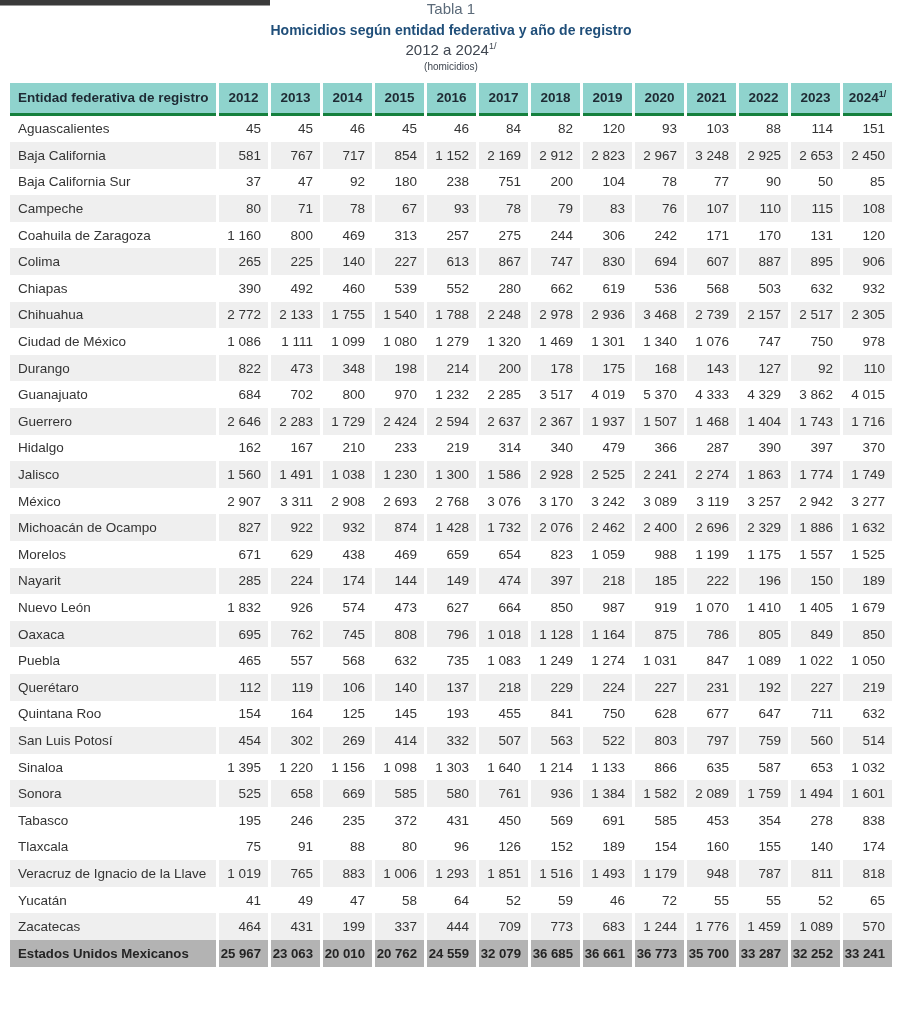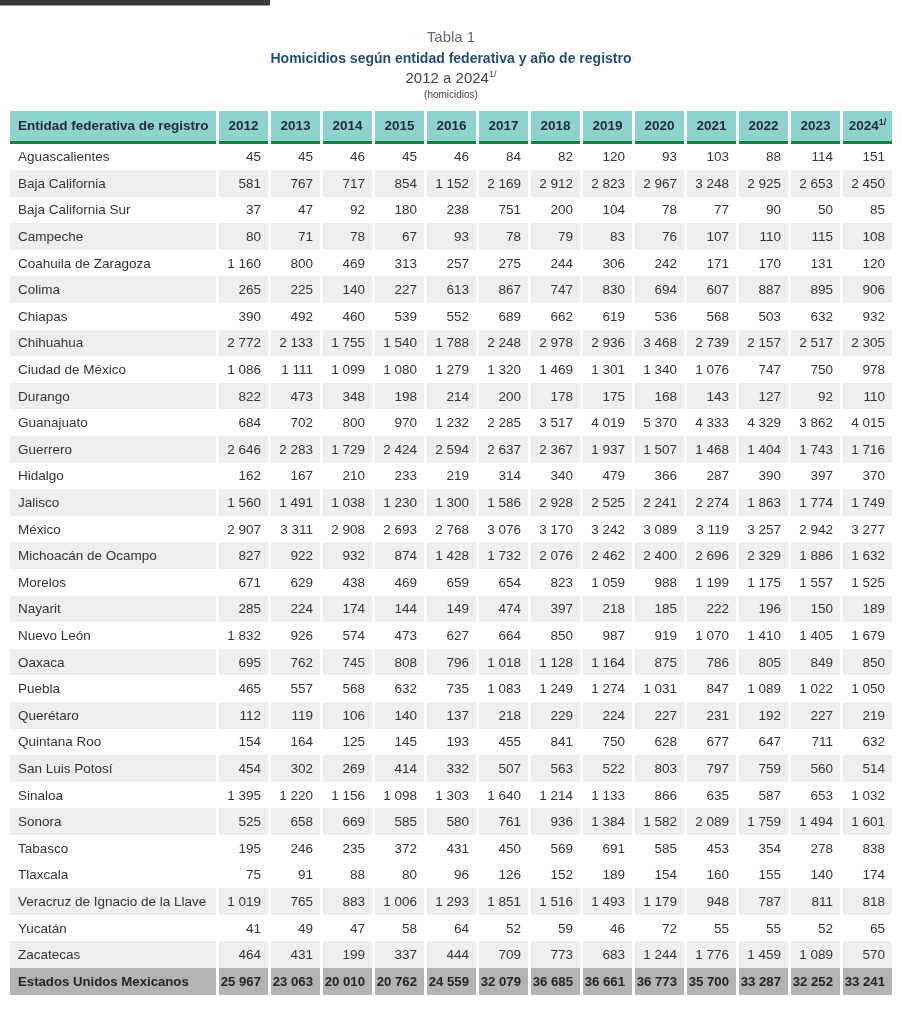--- a/index.html
+++ b/index.html
@@ -7,21 +7,21 @@
     width:902px; height:1024px;
     font-family:"Liberation Sans", sans-serif;
     position:relative; overflow:hidden;
   }
   .top-bar {
     position:absolute; top:0; left:0;
     width:270px; height:5px;
     background:#3a3a3a;
     border-bottom:1px solid #9a9a9a;
   }
-  .title-block { margin-top:28px; text-align:center; line-height:1.25; }
+  .title-block { text-align:center; line-height:1.25; }
   .pretitle  { font-size:15px; color:#5c6b7a; margin-bottom:3px; }
   .main-title{ font-size:14px; font-weight:bold; color:#1f4e79; margin-bottom:2px; }
   .subtitle  { font-size:15px; color:#3f4650; }
   .unit      { font-size:10px; color:#3f4650; margin-top:1px; }
   sup { font-size:9px; vertical-align:super; line-height:0; }
 
   table.data {
     margin:9px auto 0 auto;
     border-collapse:separate;
     border-spacing:3px 0;
@@ -208,21 +208,21 @@
         <td class="num">895</td>
         <td class="num">906</td>
       </tr>
       <tr>
         <td class="entity">Chiapas</td>
         <td class="num">390</td>
         <td class="num">492</td>
         <td class="num">460</td>
         <td class="num">539</td>
         <td class="num">552</td>
-        <td class="num">689</td>
+        <td class="num">280</td>
         <td class="num">662</td>
         <td class="num">619</td>
         <td class="num">536</td>
         <td class="num">568</td>
         <td class="num">503</td>
         <td class="num">632</td>
         <td class="num">932</td>
       </tr>
       <tr class="stripe">
         <td class="entity">Chihuahua</td>

